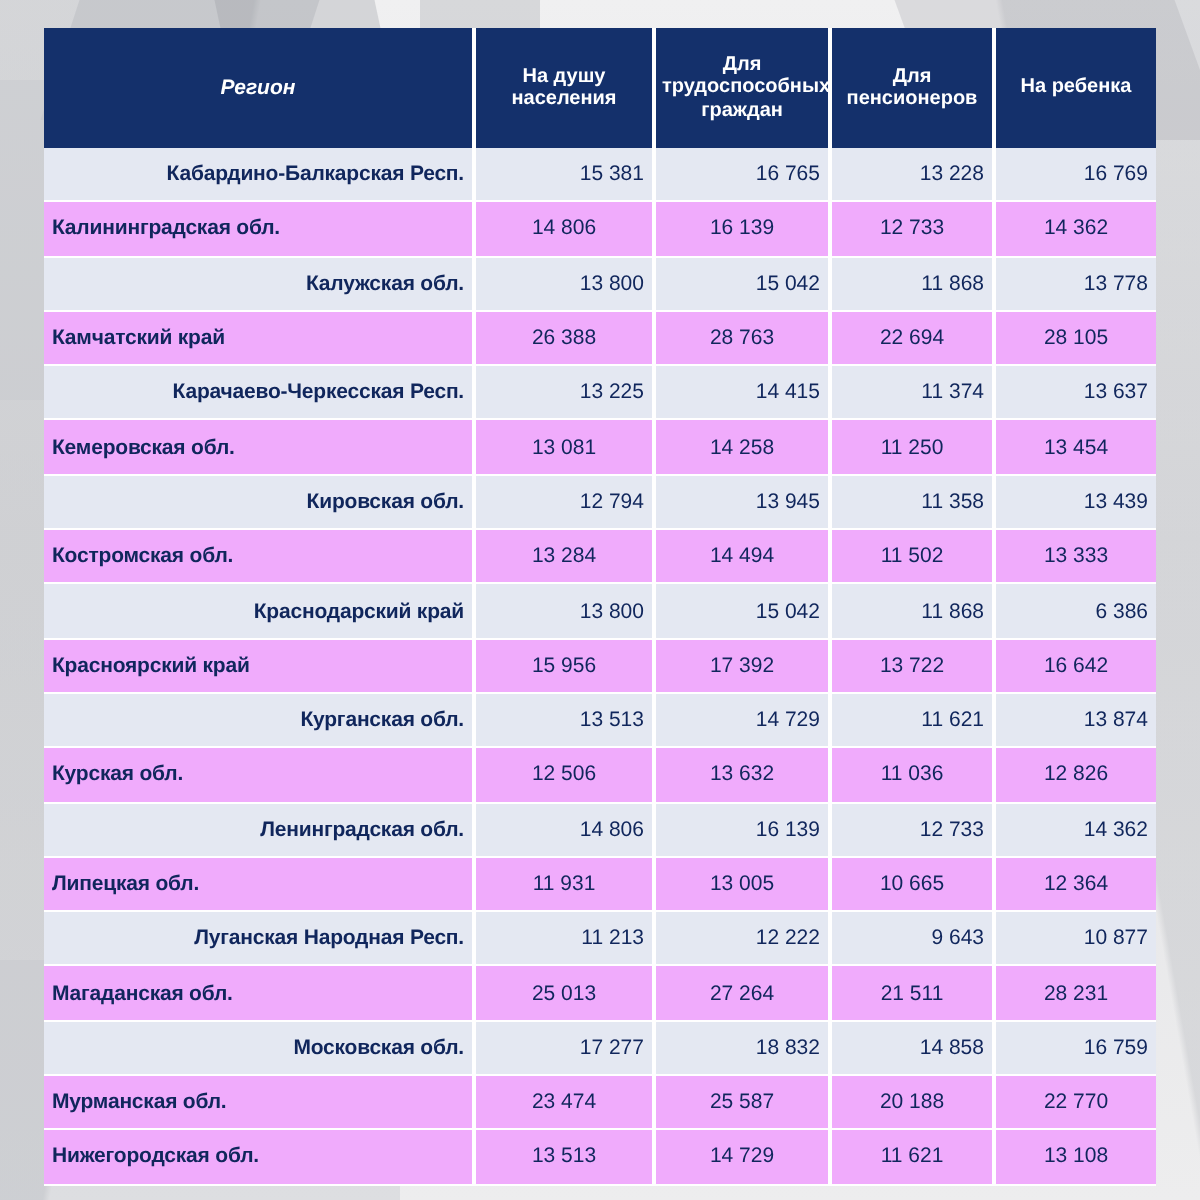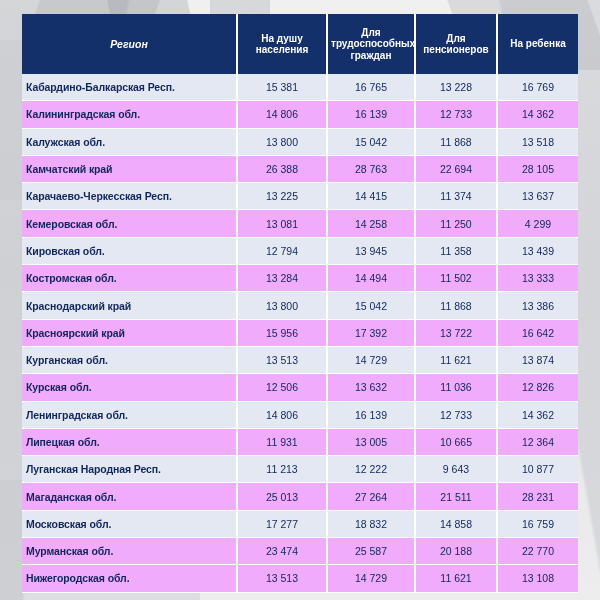--- a/index.html
+++ b/index.html
@@ -84,21 +84,21 @@
     padding-left: 9px;
     font-weight: bold;
     font-size: 10.5px;
     letter-spacing: -0.1px;
   }
   td.num {
     text-align: center;
     font-size: 10.5px;
     font-weight: normal;
   }
-  tr.odd td { background: #e4e8f2; }
+  tr.odd td { background: #e4e8f2; text-align: right; }
   tr.even td { background: #f0abfc; }
 
   
   col.c0 { width: 216px; }
   col.c1 { width: 90px; }
   col.c2 { width: 88px; }
   col.c3 { width: 82px; }
   col.c4 { width: 80px; }
 </style>
 </head>
@@ -145,63 +145,63 @@
           <td class="num">14 806</td>
           <td class="num">16 139</td>
           <td class="num">12 733</td>
           <td class="num">14 362</td>
         </tr>
         <tr class="odd">
           <td class="region">Калужская обл.</td>
           <td class="num">13 800</td>
           <td class="num">15 042</td>
           <td class="num">11 868</td>
-          <td class="num">13 518</td>
+          <td class="num">13 778</td>
         </tr>
         <tr class="even">
           <td class="region">Камчатский край</td>
           <td class="num">26 388</td>
           <td class="num">28 763</td>
           <td class="num">22 694</td>
           <td class="num">28 105</td>
         </tr>
         <tr class="odd">
           <td class="region">Карачаево-Черкесская Респ.</td>
           <td class="num">13 225</td>
           <td class="num">14 415</td>
           <td class="num">11 374</td>
           <td class="num">13 637</td>
         </tr>
         <tr class="even">
           <td class="region">Кемеровская обл.</td>
           <td class="num">13 081</td>
           <td class="num">14 258</td>
           <td class="num">11 250</td>
-          <td class="num">4 299</td>
+          <td class="num">13 454</td>
         </tr>
         <tr class="odd">
           <td class="region">Кировская обл.</td>
           <td class="num">12 794</td>
           <td class="num">13 945</td>
           <td class="num">11 358</td>
           <td class="num">13 439</td>
         </tr>
         <tr class="even">
           <td class="region">Костромская обл.</td>
           <td class="num">13 284</td>
           <td class="num">14 494</td>
           <td class="num">11 502</td>
           <td class="num">13 333</td>
         </tr>
         <tr class="odd">
           <td class="region">Краснодарский край</td>
           <td class="num">13 800</td>
           <td class="num">15 042</td>
           <td class="num">11 868</td>
-          <td class="num">13 386</td>
+          <td class="num">6 386</td>
         </tr>
         <tr class="even">
           <td class="region">Красноярский край</td>
           <td class="num">15 956</td>
           <td class="num">17 392</td>
           <td class="num">13 722</td>
           <td class="num">16 642</td>
         </tr>
         <tr class="odd">
           <td class="region">Курганская обл.</td>

